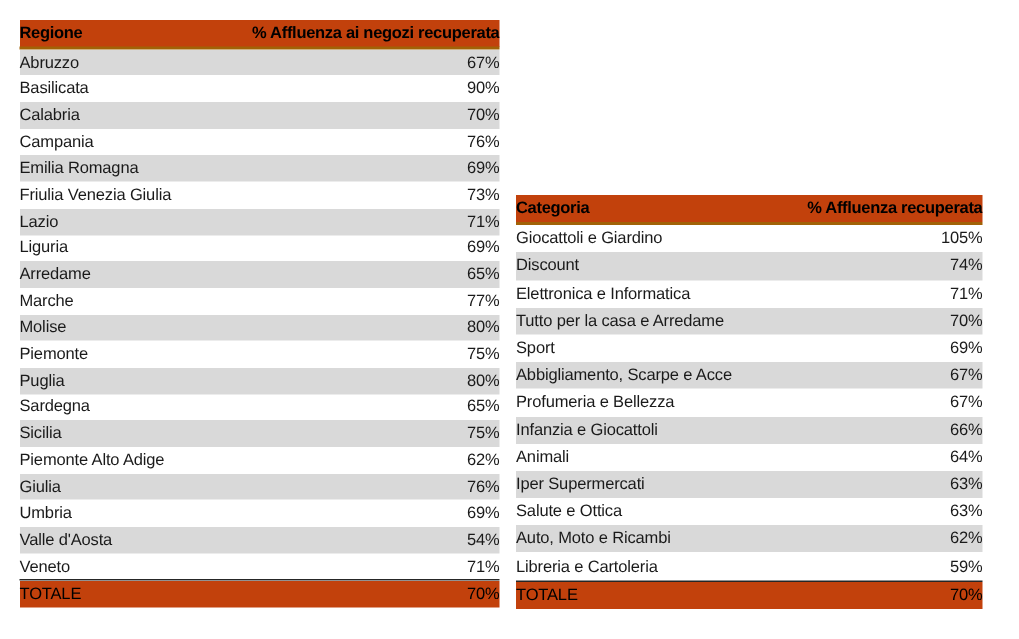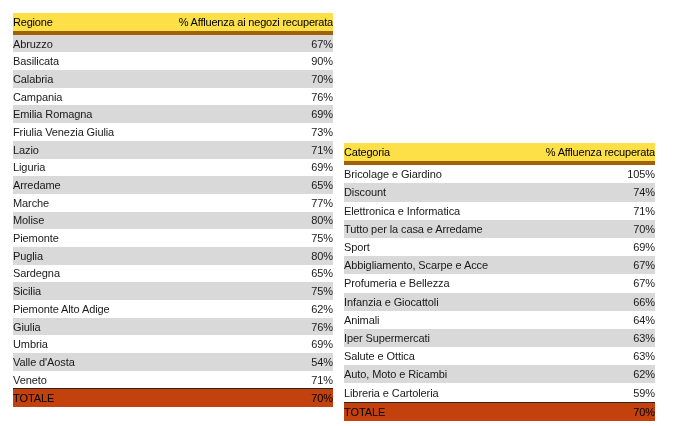--- a/index.html
+++ b/index.html
@@ -32,30 +32,30 @@
   .c1 { text-align: left;  padding-left: 4px;  }
   .c2 { text-align: right; padding-right: 5px; }
 
   
   .tbl-left { left: 13px; top: 13px; width: 320px; }
   .tbl-left .c1 { width: 115px; }
   .tbl-left .c2 { width: 205px; }
   .tbl-left th, .tbl-left td { height: 17.7px; }
 
   
-  .tbl-right { left: 344px; top: 143px; width: 311px; }
+  .tbl-right { left: 344px; top: 130px; width: 311px; }
   .tbl-right .c1 { width: 168px; }
   .tbl-right .c2 { width: 143px; }
   .tbl-right th, .tbl-right td { height: 18.2px; }
 
   thead th {
-    font-weight: normal;
+    font-weight: bold;
     color: #000000;
-    border-bottom: 4px solid #a16207;
-    background: #fde047;
+    border-bottom: 2px solid #a16207;
+    background: #c2410c;
     letter-spacing: -0.2px;
   }
   tr.shaded td { background: #d9d9d9; }
   tr.plain  td { background: #ffffff; }
   tfoot td {
     font-weight: normal;
     color: #000000;
     background: #c2410c;
     border-top: 1px solid #262626;
   }
@@ -162,21 +162,21 @@
 
 <table class="tbl tbl-right">
   <thead>
     <tr>
       <th class="c1">Categoria</th>
       <th class="c2">% Affluenza recuperata</th>
     </tr>
   </thead>
   <tbody>
       <tr class="plain">
-        <td class="c1">Bricolage e Giardino</td>
+        <td class="c1">Giocattoli e Giardino</td>
         <td class="c2">105%</td>
       </tr>
       <tr class="shaded">
         <td class="c1">Discount</td>
         <td class="c2">74%</td>
       </tr>
       <tr class="plain">
         <td class="c1">Elettronica e Informatica</td>
         <td class="c2">71%</td>
       </tr>

